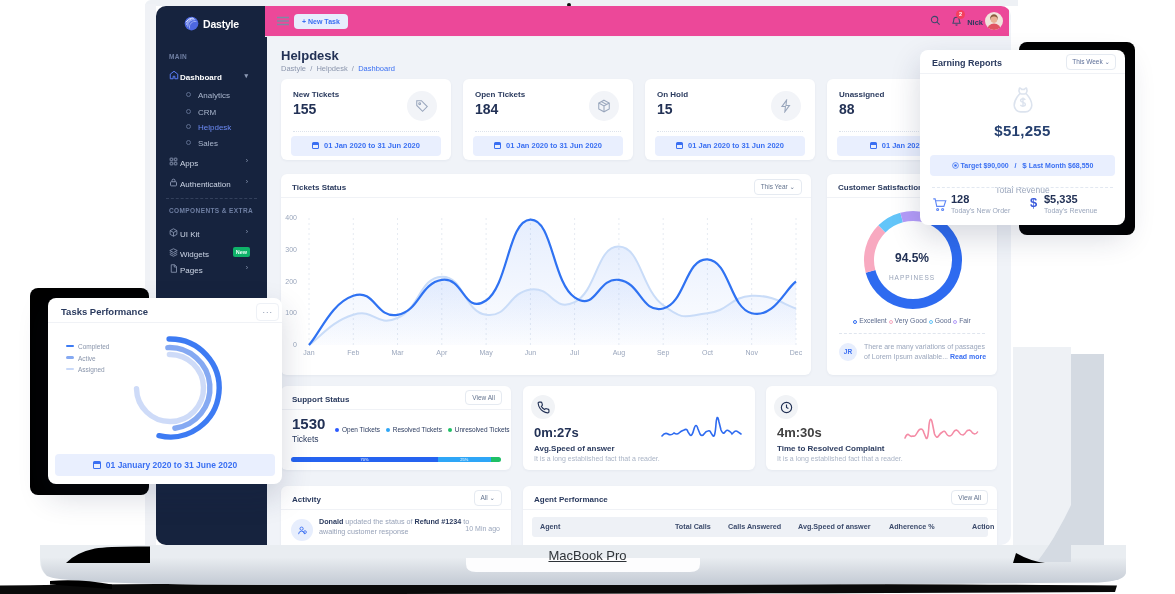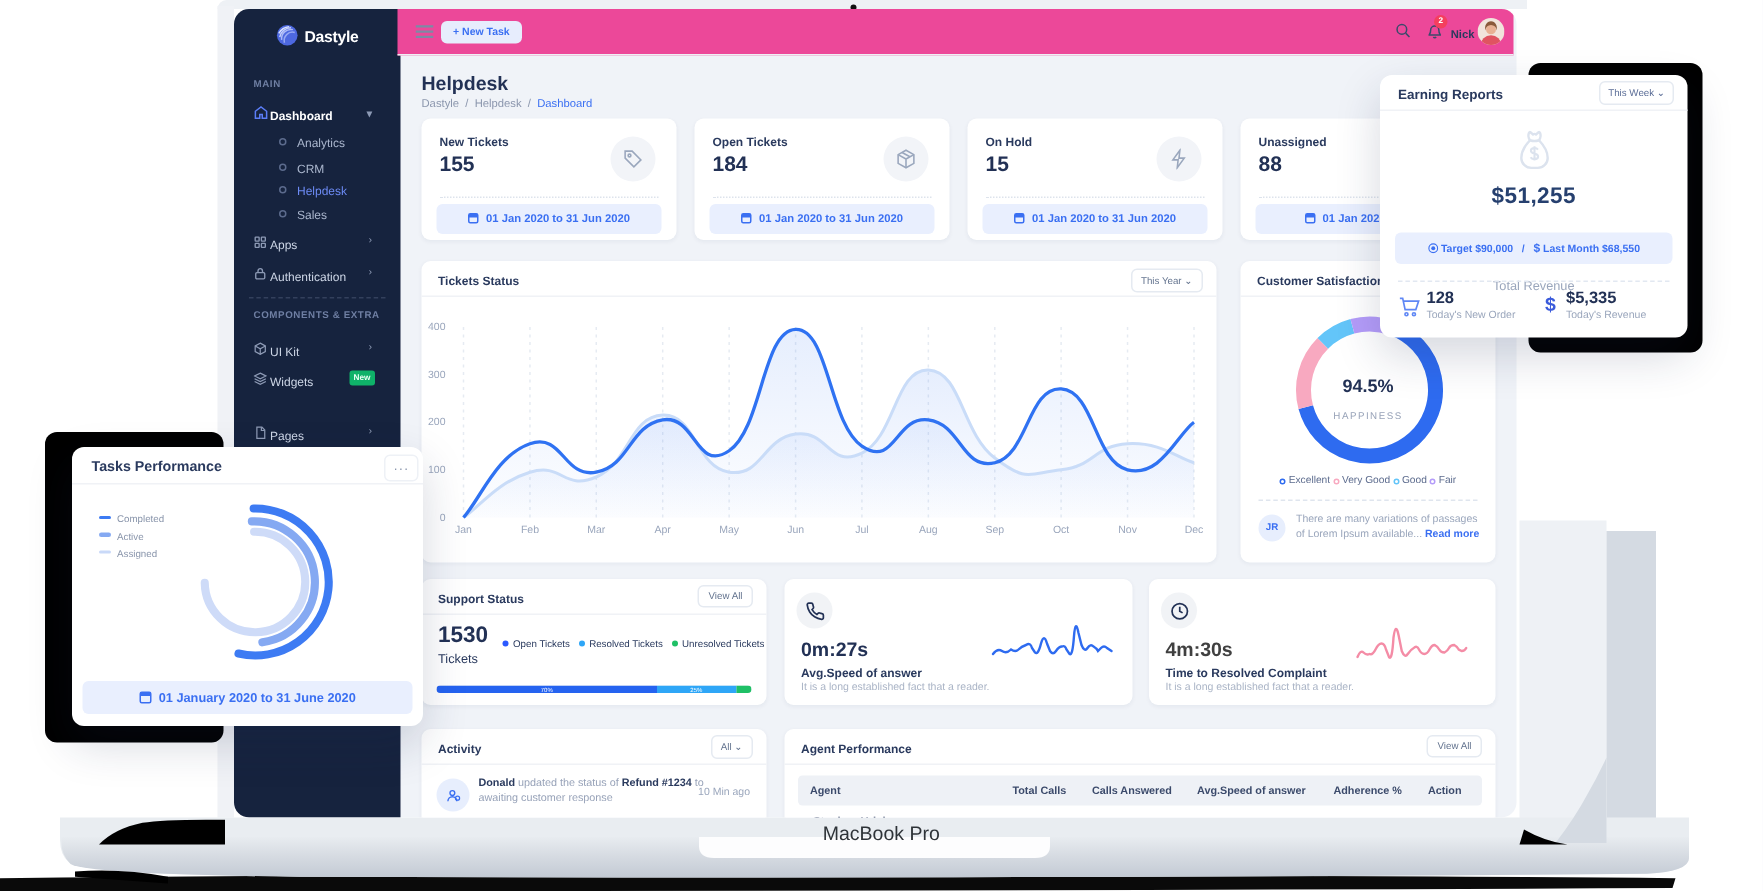--- a/index.html
+++ b/index.html
@@ -7,21 +7,21 @@
 body { font-family:"Liberation Sans", sans-serif; width:1175px; height:594px; overflow:hidden; position:relative; }
 #stage { position:absolute; left:0; top:0; width:1175px; height:594px; }
 .abs { position:absolute; }
 
 
 #lid-top { left:145px; top:0; width:873px; height:6px; background:#eef1f5; border-top-left-radius:6px; }
 #lid-left { left:145px; top:4px; width:11px; height:541px; background:#f0f2f6; }
 #fold-light { left:1013px; top:347px; width:58px; height:211px; background:#eef1f5; }
 #fold-dark { left:1071px; top:354px; width:33px; height:207px; background:#d4dae2; }
 #webcam { left:567px; top:3px; width:4px; height:4px; border-radius:50%; background:#111; }
-#mbp { left:0; top:548px; width:1175px; text-align:center; font-size:13px; color:#2e3338; z-index:6; }
+#mbp { left:0; top:548px; width:1175px; text-align:center; font-size:13px; color:#2e3338; z-index:6;text-decoration:underline; }
 
 
 #screen { left:156px; top:6px; width:855px; height:539px; background:#f0f3f8; border-radius:10px; overflow:hidden; z-index:2; }
 
 
 #sidebar { position:absolute; left:0; top:0; width:111px; height:539px; background:#16233e; color:#c6d0e2; }
 #logo { position:absolute; left:0; top:10px; width:111px; text-align:center; color:#fff; font-weight:bold; font-size:10.5px; letter-spacing:-0.2px; }
 .sb-label { position:absolute; left:13px; color:#6f7fa3; font-size:6.5px; font-weight:bold; letter-spacing:.4px; }
 .sb-item { position:absolute; left:13px; width:90px; font-size:8px; color:#cdd6e6; }
 .sb-item .ic { display:inline-block; width:11px; }
@@ -114,21 +114,21 @@
       <div class="sb-label" style="top:201px;">COMPONENTS &amp; EXTRA</div>
       <div class="sb-item" style="top:222px;"><span class="ic"><svg width="9" height="9" viewBox="0 0 24 24" fill="none" stroke="#8d9ab5" stroke-width="2.2">
               <path d="M12,2 L21,7 V17 L12,22 L3,17 V7 Z"></path>
               <path d="M3,7 L12,12 L21,7 M12,12 V22"></path>
             </svg></span>UI Kit<span class="chev">›</span></div>
       <div class="sb-item" style="top:242px;"><span class="ic"><svg width="9" height="9" viewBox="0 0 24 24" fill="none" stroke="#8d9ab5" stroke-width="2.2">
               <path d="M12,2 L22,7 L12,12 L2,7 Z"></path>
               <path d="M2,12 L12,17 L22,12"></path>
               <path d="M2,17 L12,22 L22,17"></path>
             </svg></span>Widgets<span style="position:absolute;right:9px;top:-1px;background:#0fb269;color:#eafff5;font-size:5.5px;font-weight:bold;padding:2px 3px;border-radius:2px;">New</span></div>
-      <div class="sb-item" style="top:258px;margin-top:20px;"><span class="ic"><svg width="9" height="9" viewBox="0 0 24 24" fill="none" stroke="#8d9ab5" stroke-width="2.2">
+      <div class="sb-item" style="top:258px;"><span class="ic"><svg width="9" height="9" viewBox="0 0 24 24" fill="none" stroke="#8d9ab5" stroke-width="2.2">
               <path d="M6,2 h9 l5,5 v15 h-14 Z"></path>
               <path d="M14,2 v6 h6"></path>
             </svg></span>Pages<span class="chev">›</span></div>
     </div>
     <div id="header">
       <svg style="position:absolute;left:12px;top:10px;" width="12" height="10" viewBox="0 0 12 10">
           <g stroke="#7c8aa5" stroke-width="1.5">
             <line x1="0" y1="1.5" x2="12" y2="1.5"></line>
             <line x1="0" y1="5" x2="12" y2="5"></line>
             <line x1="0" y1="8.5" x2="12" y2="8.5"></line>
@@ -335,21 +335,21 @@
       <div class="card" style="left:256px;top:449px;width:474px;height:70px;padding-left:24px;">
         <div class="card-h"></div>
           <div class="card-title">Agent Performance</div>
         <div class="pill-select" style="top:4px;">View All</div>
         <div style="position:absolute;left:9px;right:9px;top:31px;height:20px;background:#eef1f6;border-radius:3px;font-size:7.2px;font-weight:bold;color:#3b4a6b;line-height:20px;">
           <span style="position:absolute;left:8px;">Agent</span>
           <span style="position:absolute;left:143px;">Total Calls</span>
           <span style="position:absolute;left:196px;">Calls Answered</span>
           <span style="position:absolute;left:266px;">Avg.Speed of answer</span>
           <span style="position:absolute;left:357px;">Adherence %</span>
-          <span style="position:absolute;left:420px;">Action</span>
+          <span style="position:absolute;left:440px;">Action</span>
         </div>
         <div style="position:absolute;left:19px;top:57px;font-size:7.5px;font-weight:bold;color:#2a3a5e;">Stephen Urich</div>
       </div>
     </div>
   </div>
   <div class="abs" id="mbp">MacBook Pro</div>
   <div class="blackrect" id="br-tasks" style="left:30px;top:288px;width:119px;height:207px;"></div>
   <div class="floatcard" id="tasks-card" style="left:48px;top:298px;width:234px;height:186px;">
     <div style="position:absolute;left:0;top:0;right:0;height:25px;border-bottom:1px solid #f0f2f6;"></div>
     <div style="position:absolute;left:13px;top:8px;font-size:9.5px;font-weight:bold;color:#2a3a5e;">Tasks Performance</div>

